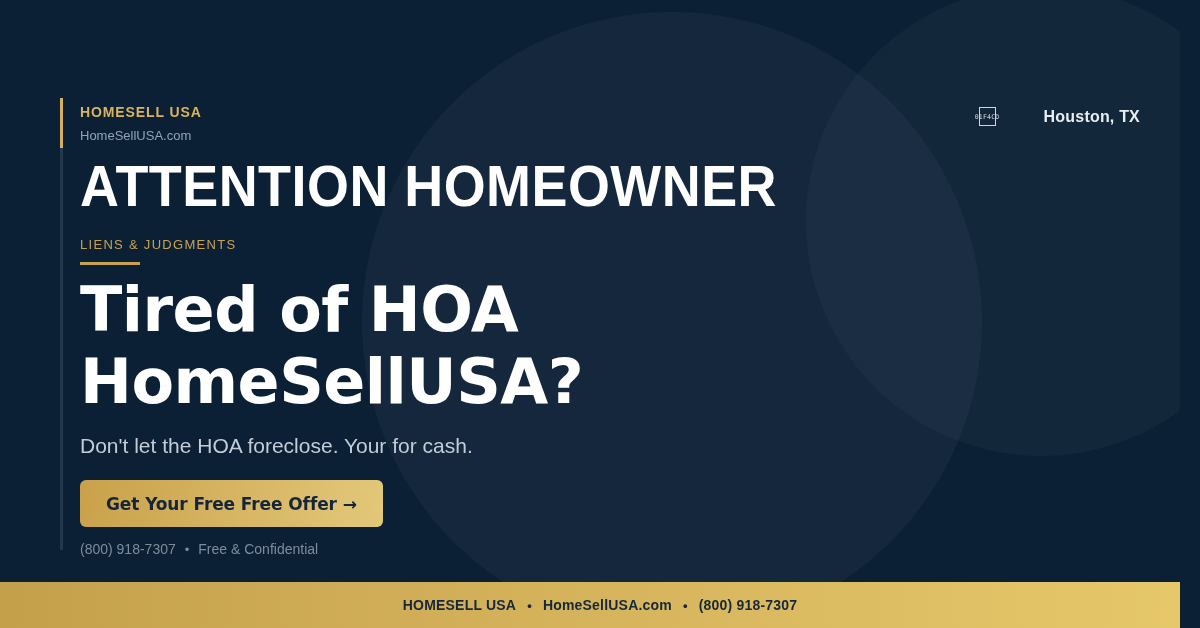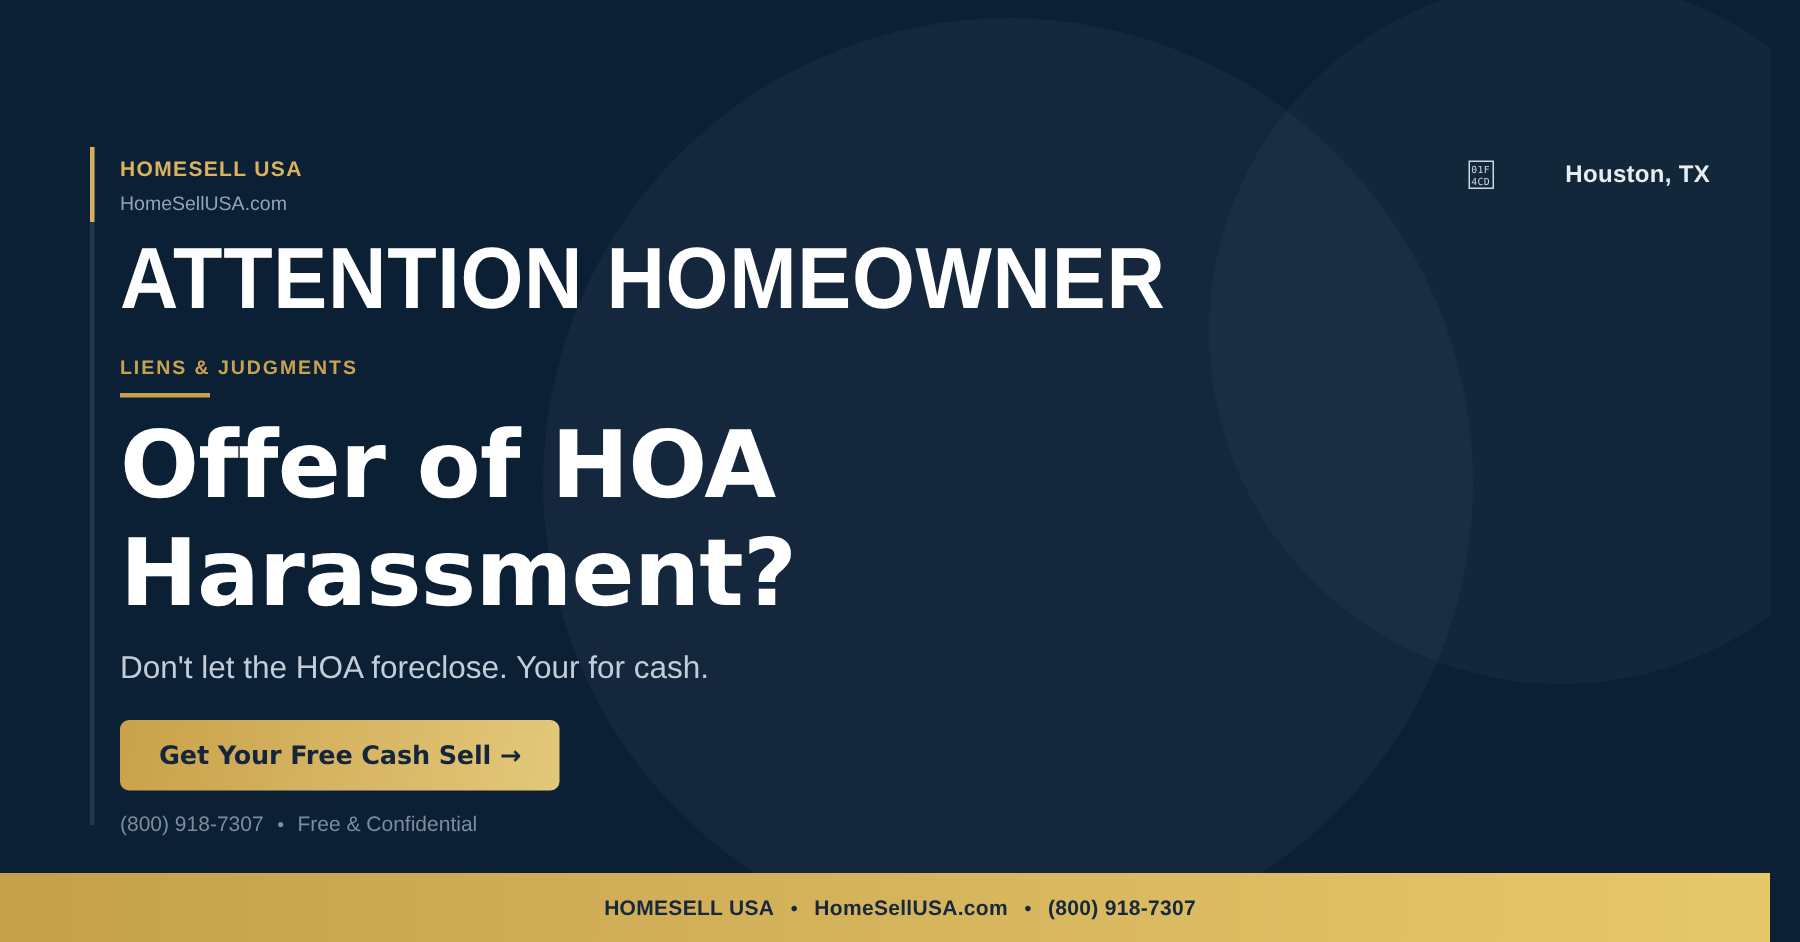--- a/index.html
+++ b/index.html
@@ -67,21 +67,21 @@
     font-size:13px; font-weight:normal;
     line-height:1;
     margin-top:6px;
   }
 
   .location {
     display:flex; align-items:center; gap:8px;
     margin-top:2px;
   }
   .tofu {
-    display:inline-flex; flex-direction:column;
+    display:inline-flex; flex-direction:row;
     justify-content:center; align-items:center;
     width:17px; height:19px;
     border:1px solid #cfd8e0;
     font-family:"DejaVu Sans Mono", monospace;
     font-size:6.5px; line-height:8px;
     color:#cfd8e0;
     letter-spacing:0.2px;
   }
   .location-label {
     color:#e8edf2;
@@ -98,21 +98,21 @@
     letter-spacing:0.5px;
     line-height:1;
     transform:scaleX(0.93);
     transform-origin:left center;
     white-space:nowrap;
   }
 
   .eyebrow {
     position:absolute; left:0; top:238px;
     color:#c9a24f;
-    font-size:13px; font-weight:bold;
+    font-size:13px; font-weight:normal;
     letter-spacing:1.3px;
     line-height:1;
   }
   .eyebrow-bar {
     position:absolute; left:0; top:262px;
     width:60px; height:3px;
     background:#c9a24f;
   }
 
   .headline {
@@ -199,25 +199,25 @@
         </span>
         <span class="location-label">Houston, TX</span>
       </div>
     </div>
 
     <div class="attention">ATTENTION HOMEOWNER</div>
 
     <div class="eyebrow">LIENS &amp; JUDGMENTS</div>
     <div class="eyebrow-bar"></div>
 
-    <div class="headline">Offer of HOA Harassment?</div>
+    <div class="headline">Tired of HOA HomeSellUSA?</div>
 
     <div class="subhead">Don't let the HOA foreclose. Your for cash.</div>
 
-    <button class="cta">Get Your Free Cash Sell →</button>
+    <button class="cta">Get Your Free Free Offer →</button>
 
     <div class="trust">
       <span>(800) 918-7307</span>
       <span class="dot">•</span>
       <span>Free &amp; Confidential</span>
     </div>
 
   </div>
 
   <div class="footer">

